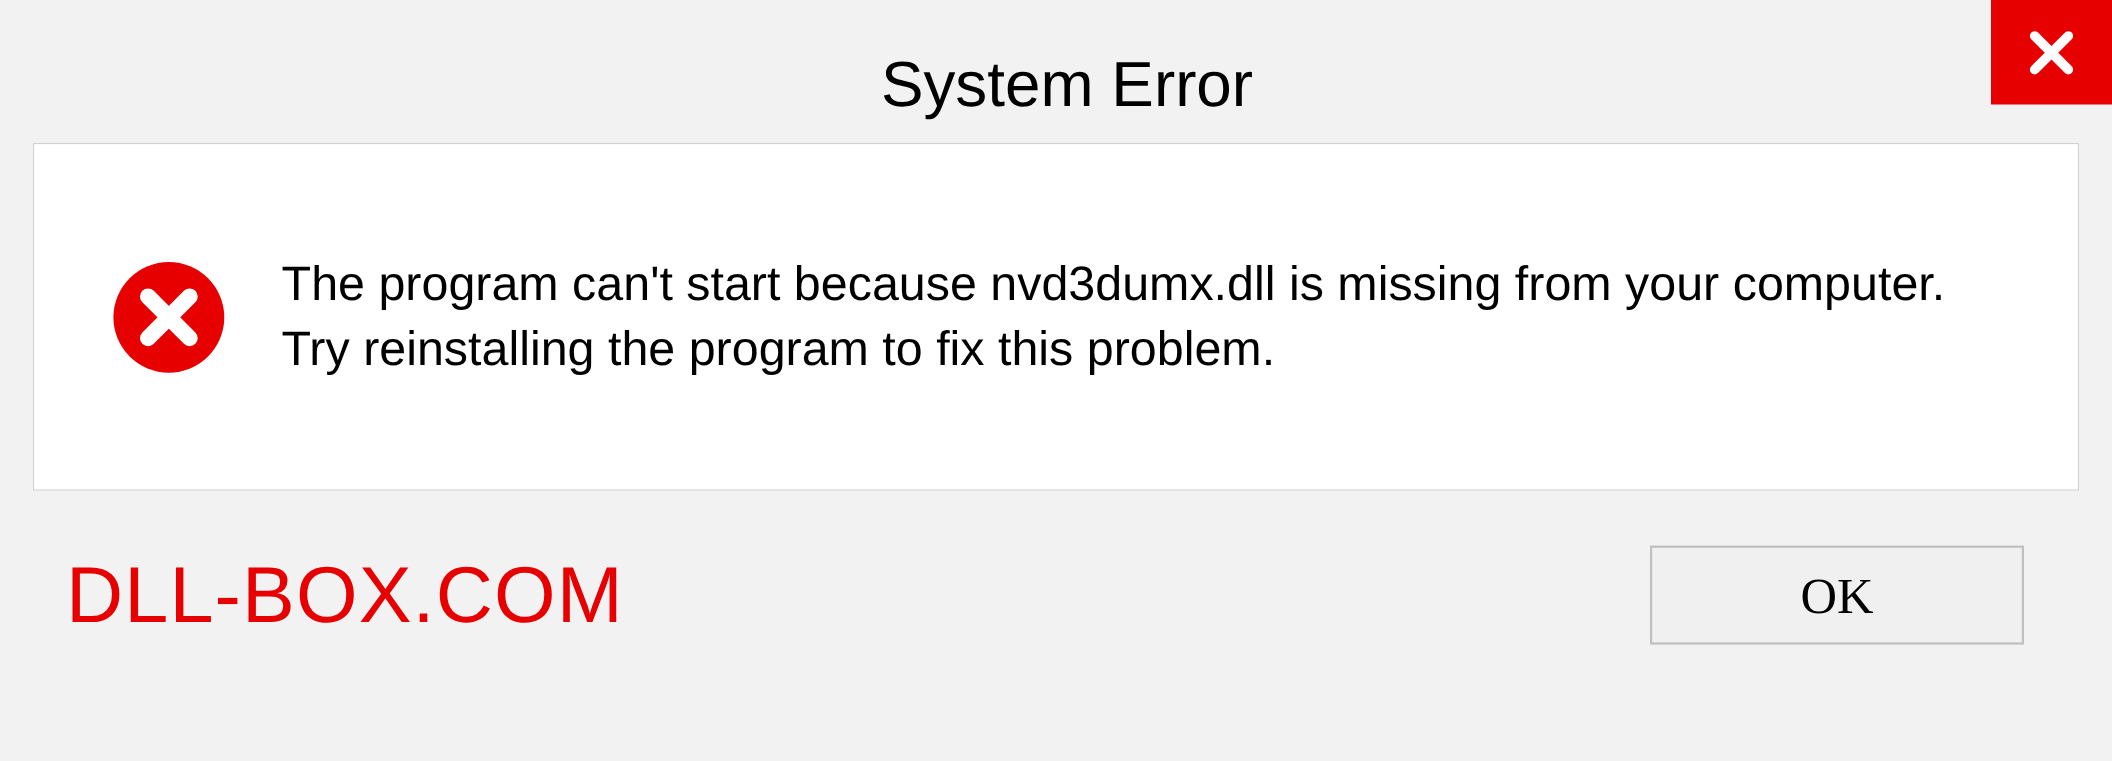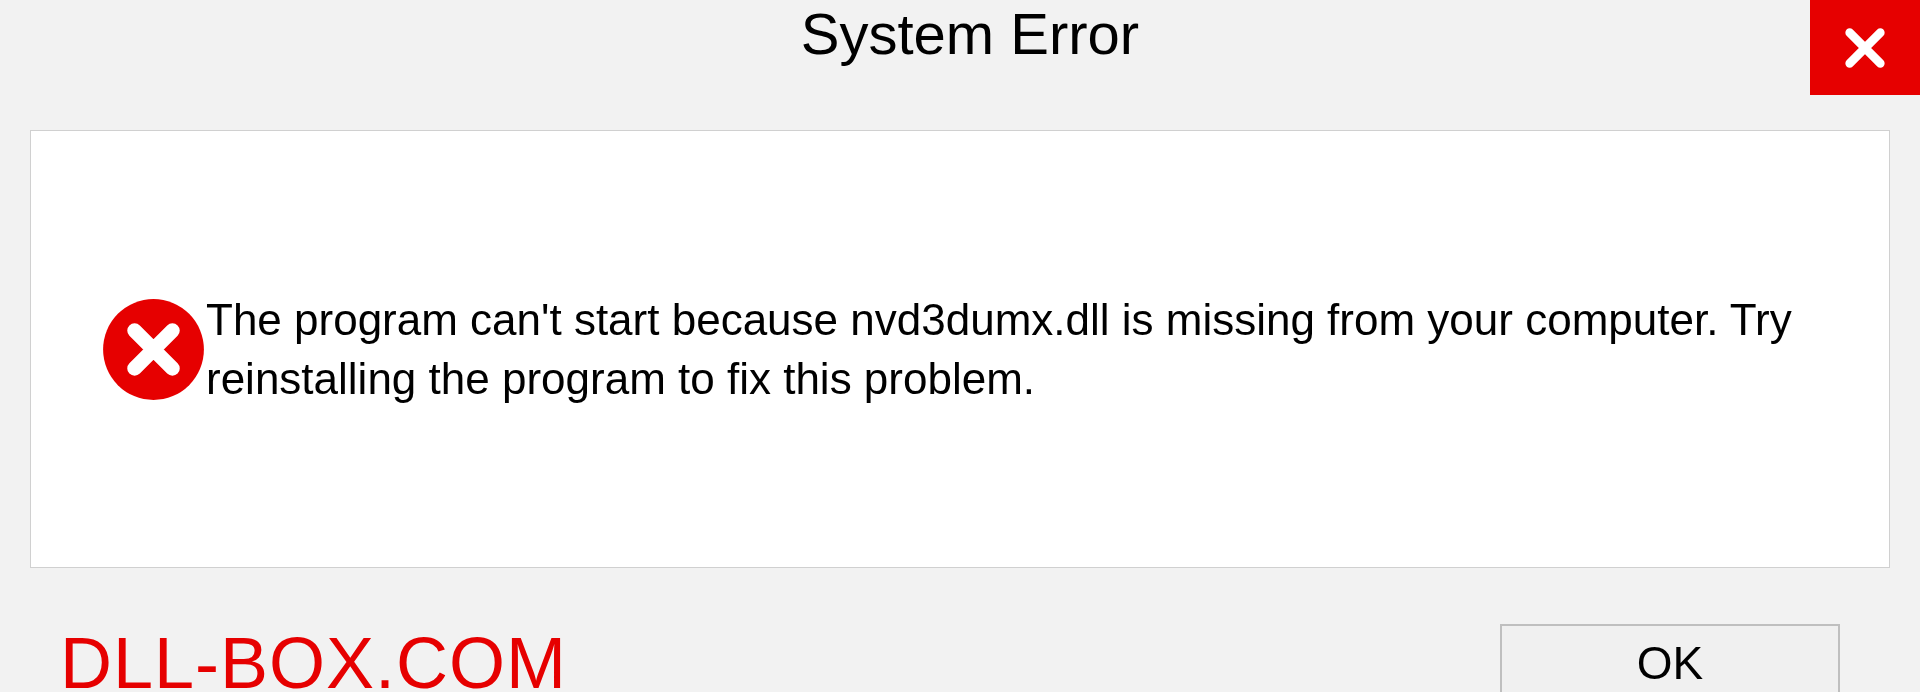--- a/index.html
+++ b/index.html
@@ -12,21 +12,21 @@
       height: 692px;
       background: #f2f2f2;
       font-family: "Segoe UI", Arial, sans-serif;
       position: relative;
       overflow: hidden;
     }
     .title-bar {
       width: 100%;
       height: 110px;
       display: flex;
-      align-items: flex-start;
+      align-items: flex-end;
       justify-content: center;
       position: relative;
       padding-left: 20px;
     }
     .title-text {
       font-size: 58px;
       font-weight: 400;
       color: #000;
     }
     .close-btn {
@@ -42,24 +42,25 @@
       cursor: pointer;
     }
     .close-btn svg {
       width: 46px;
       height: 46px;
     }
     .content-panel {
       margin: 20px 30px 0 30px;
       background: #ffffff;
       border: 1px solid #d0d0d0;
-      height: 438px;
+      height: 316px;
       display: flex;
       align-items: center;
       padding: 0 70px;
+      gap: 50px;
     }
     .error-icon {
       flex-shrink: 0;
       width: 105px;
       height: 105px;
     }
     .message-text {
       font-size: 44px;
       line-height: 1.35;
       color: #000;
@@ -75,30 +76,30 @@
     }
     .watermark {
       font-size: 72px;
       font-weight: 400;
       color: #e60000;
       letter-spacing: 1px;
       font-family: Arial, sans-serif;
     }
     .ok-btn {
       width: 340px;
-      height: 79px;
+      height: 90px;
       background: #f0f0f0;
       border: 2px solid #bfbfbf;
       font-size: 46px;
       color: #000;
       display: flex;
       align-items: center;
       justify-content: center;
       cursor: pointer;
-      font-family: Liberation Sans, sans-serif;
+      font-family: Liberation Serif, serif;
     }
   </style>
 </head>
 <body>
 
 <div class="title-bar">
   <span class="title-text">System Error</span>
   <div class="close-btn">
     <svg viewBox="0 0 24 24">
       <path d="M4 4 L20 20 M20 4 L4 20" stroke="#ffffff" stroke-width="4.5" stroke-linecap="round" fill="none"></path>

